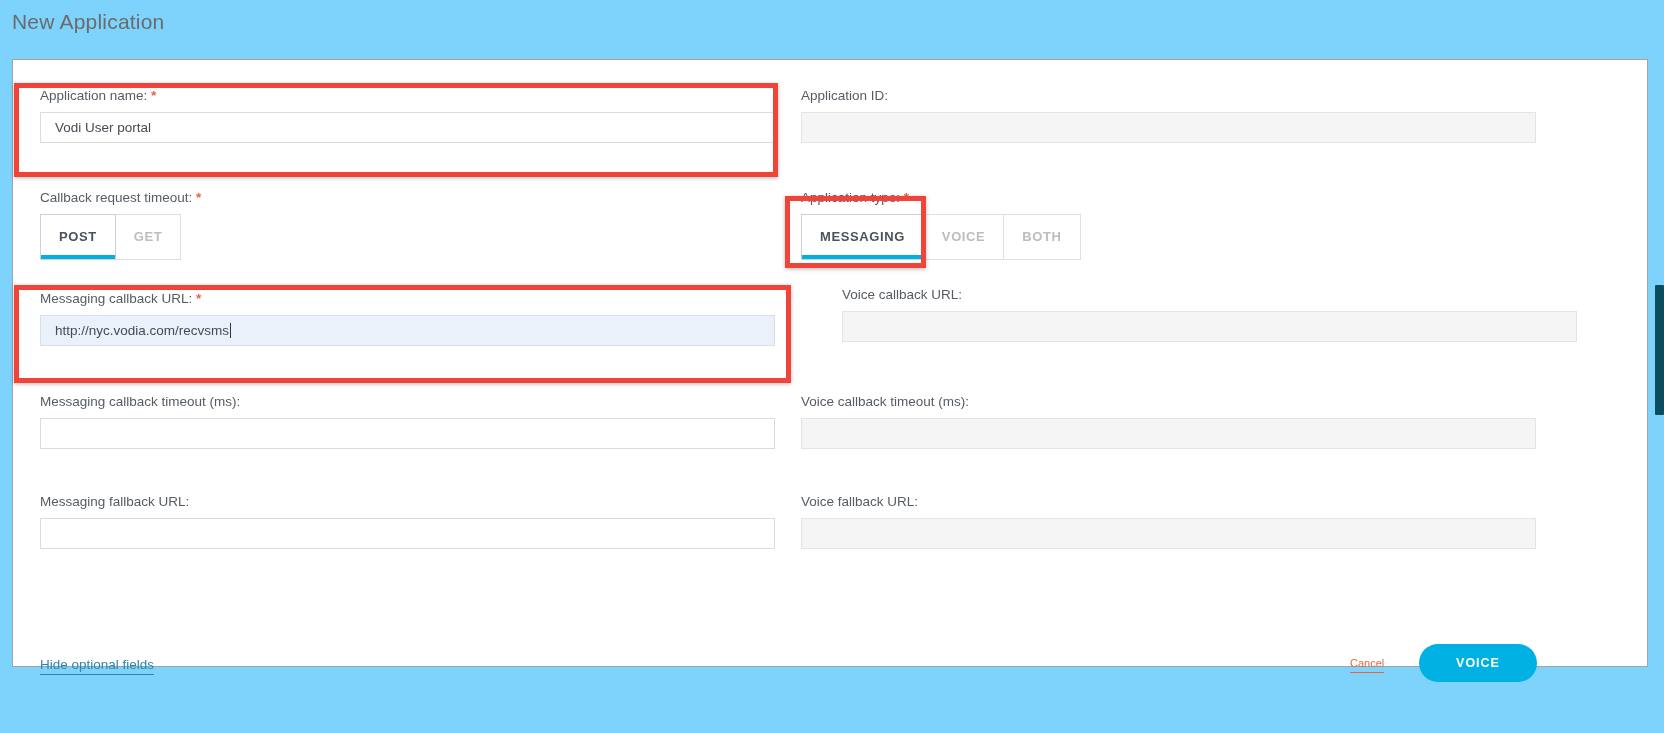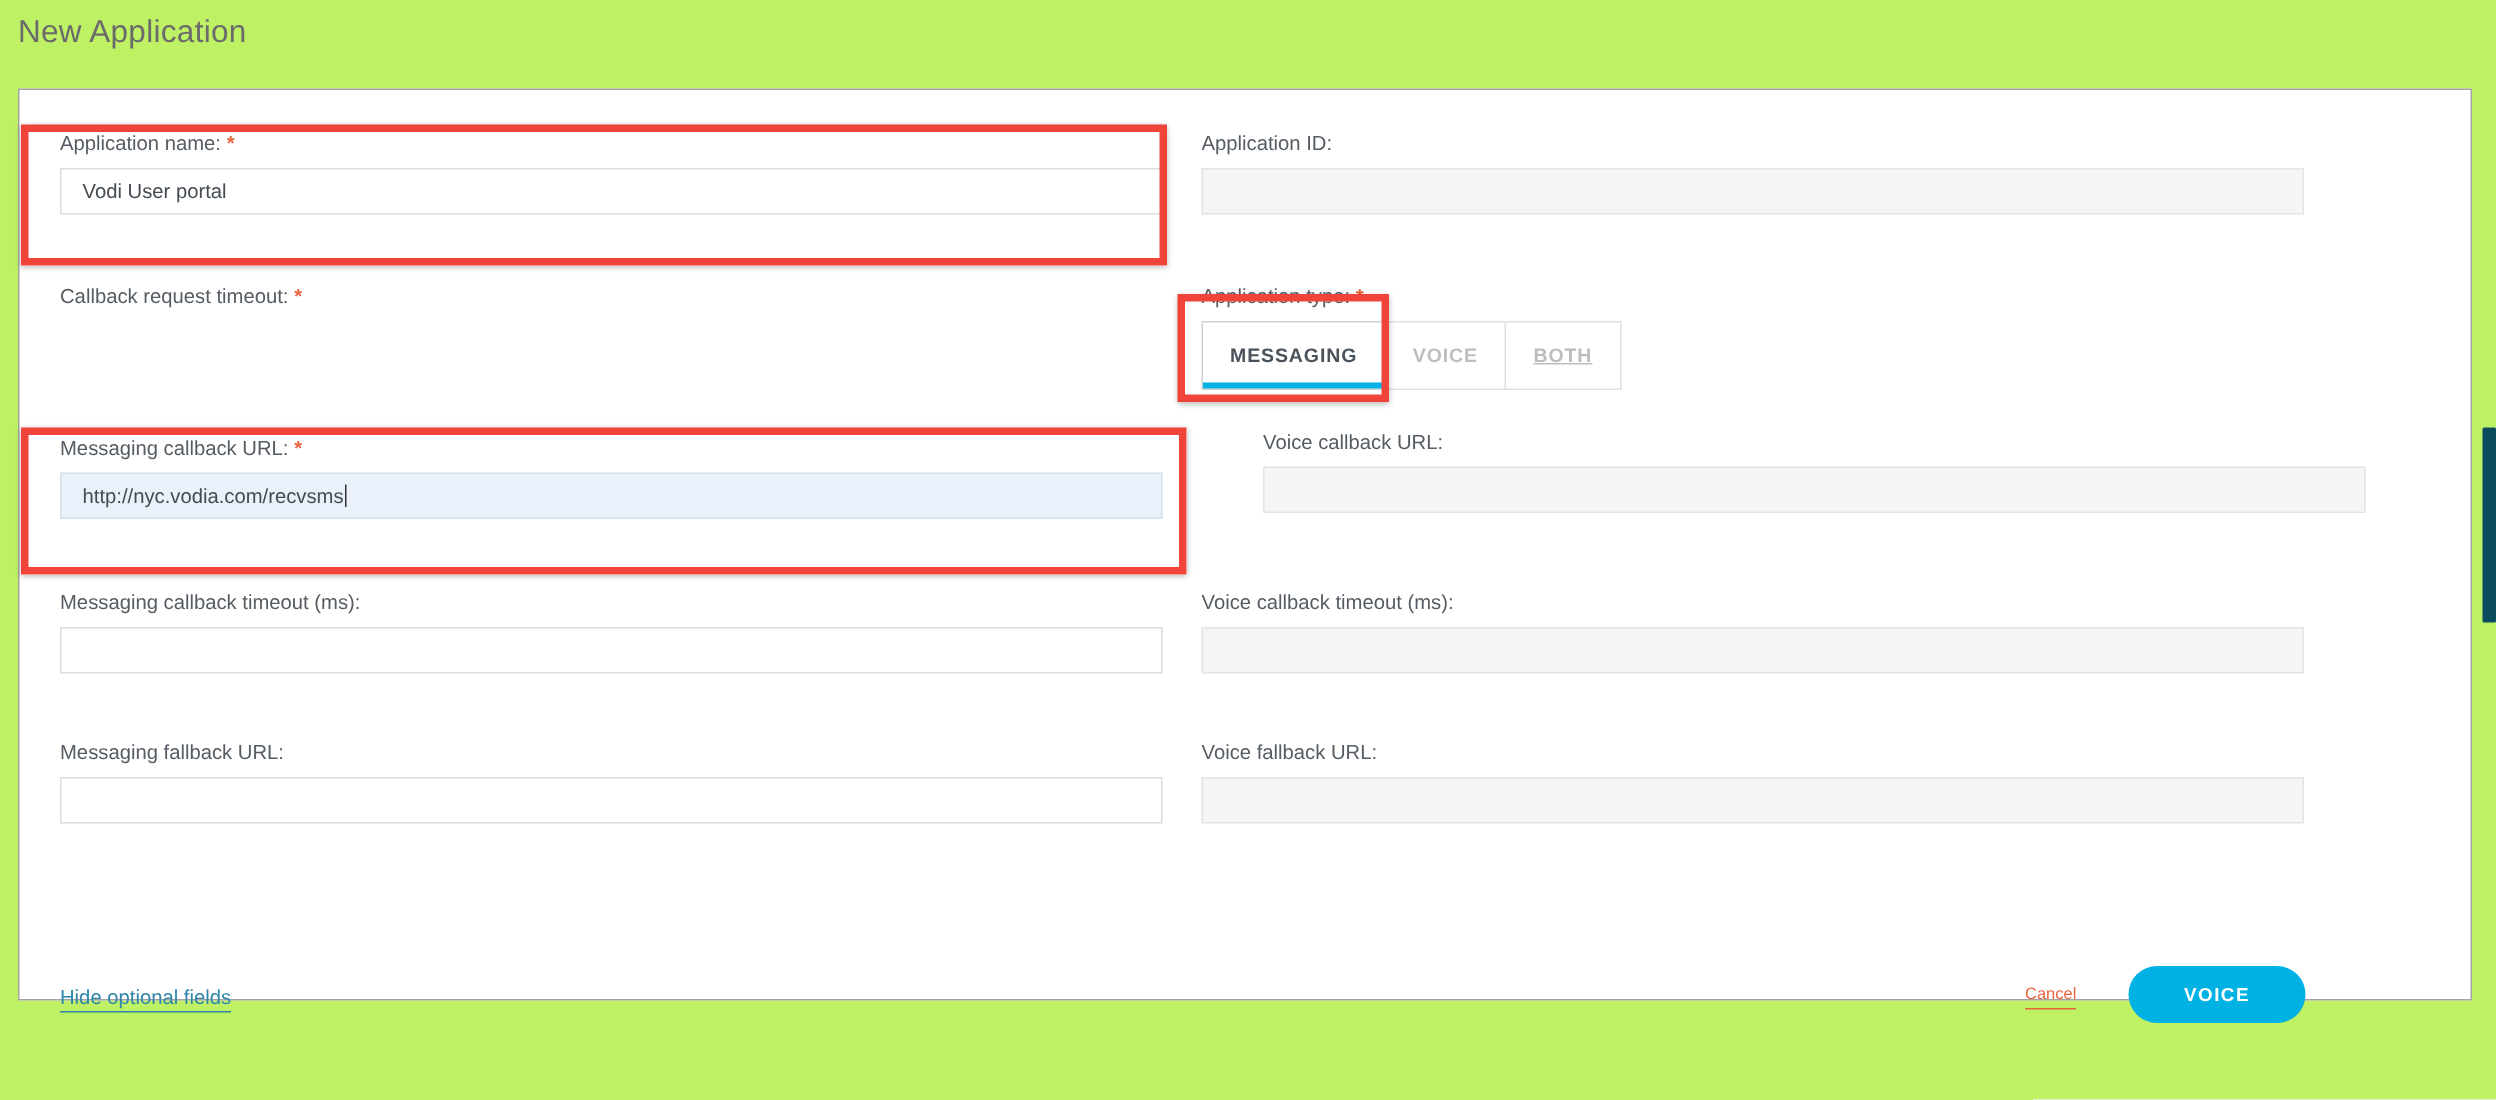--- a/index.html
+++ b/index.html
@@ -5,21 +5,21 @@
   html, body {
     margin: 0;
     padding: 0;
     background: #f2f2f2;
     font-family: "Liberation Sans", sans-serif;
   }
   #screen {
     position: relative;
     width: 1664px;
     height: 733px;
-    background: #bef264;
+    background: #7dd3fc;
     overflow: hidden;
   }
 
   
   .page-title {
     position: absolute;
     left: 12px;
     top: 10px;
     font-size: 21px;
     color: #6b6b6b;
@@ -202,31 +202,35 @@
       <div class="input-box disabled">
         <span></span>
       </div>
     </div>
 
     <div class="col-left" style="top:131px;">
       <div class="field-label">
         <span>Callback request timeout:</span>
         <span class="req">*</span>
       </div>
+      <div class="seg-group">
+        <div class="seg active">POST</div>
+        <div class="seg">GET</div>
+      </div>
     </div>
 
     <div class="col-right" style="top:131px;">
       <div class="field-label">
         <span>Application type:</span>
         <span class="req">*</span>
       </div>
       <div class="seg-group">
         <div class="seg active" style="min-width:117px;">MESSAGING</div>
         <div class="seg" style="min-width:74px;">VOICE</div>
-        <div class="seg" style="min-width:76px;text-decoration:underline;">BOTH</div>
+        <div class="seg" style="min-width:76px;">BOTH</div>
       </div>
     </div>
 
     <div class="col-left" style="top:232px;">
       <div class="field-label">
         <span>Messaging callback URL:</span>
         <span class="req">*</span>
       </div>
       <div class="input-box focused">
         <span>http://nyc.vodia.com/recvsms</span>

